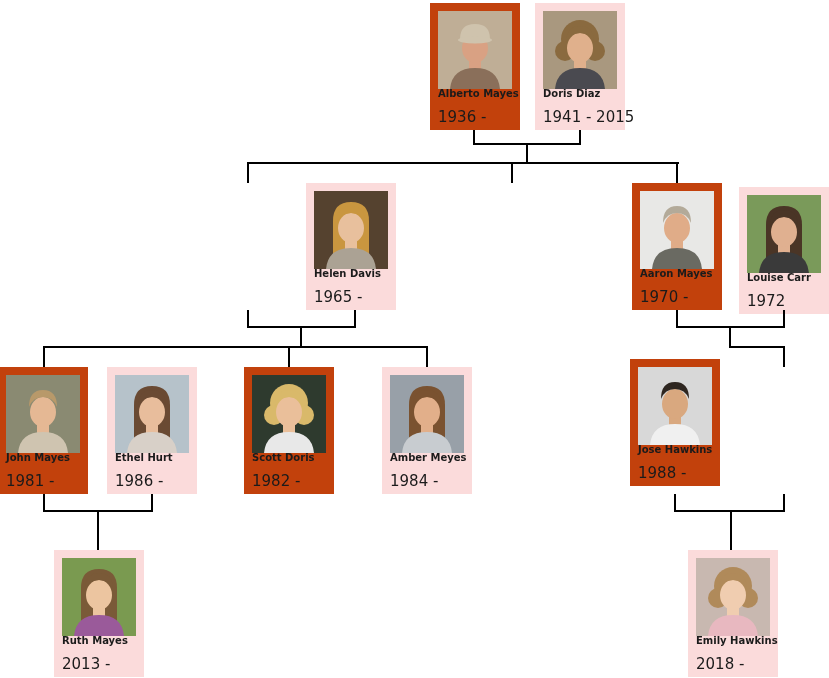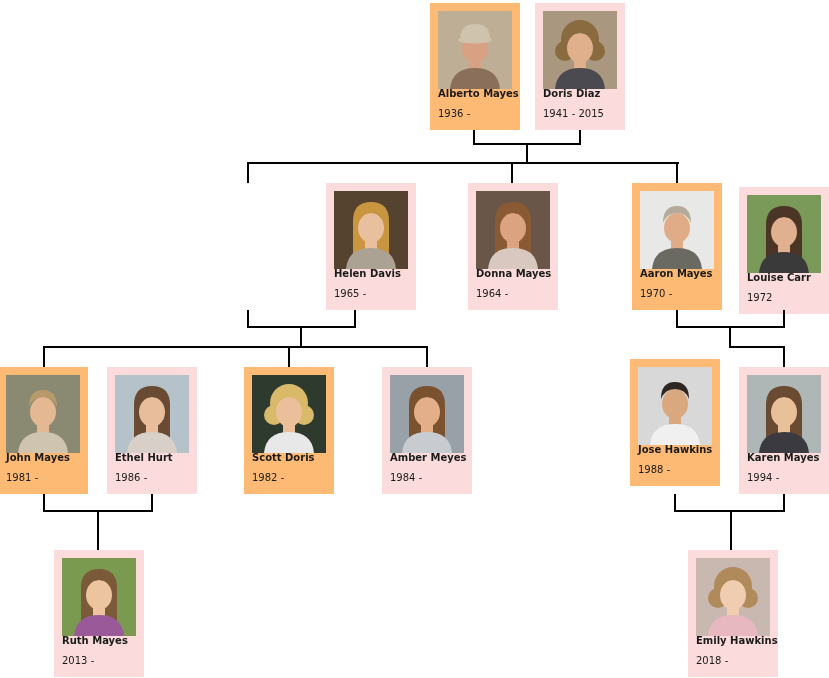--- a/index.html
+++ b/index.html
@@ -4,31 +4,31 @@
 <style>
   html,body{margin:0;padding:0;background:#ffffff;}
   #canvas{
     position:relative;width:829px;height:678px;overflow:hidden;
     font-family:"DejaVu Sans","Liberation Sans",sans-serif;background:#ffffff;
   }
   .card{
     position:absolute;width:90px;height:127px;box-sizing:border-box;
     cursor:pointer;
   }
-  .card.male{background:#fdba74;}
+  .card.male{background:#c2410c;}
   .card.female{background:#fbdbdb;}
   .photo{position:absolute;left:8px;top:8px;width:74px;height:78px;overflow:hidden;}
   .photo svg{display:block;}
   .pname{
     position:absolute;left:8px;top:85px;width:80px;
     font-size:10px;font-weight:bold;color:#1b1b1b;white-space:nowrap;
   }
   .pyears{
     position:absolute;left:8px;top:105px;width:80px;
-    font-size:10px;color:#1b1b1b;white-space:nowrap;
+    font-size:15px;color:#1b1b1b;white-space:nowrap;
   }
   .line{position:absolute;background:#000000;}
 </style>
 </head>
 <body>
 
 <div id="canvas">
 
   <div class="card male" style="left:430px;top:3px">
     <div class="photo">
@@ -54,47 +54,33 @@
           <rect x="31" y="44" width="12" height="16" fill="#e0b08c"></rect>
           <path d="M12 78 Q14 57 37 57 Q60 57 62 78 Z" fill="#4a4a50"></path>
           <ellipse cx="37" cy="37" rx="13" ry="15" fill="#e0b08c"></ellipse>
           <path d="M23 32 Q23 15 37 15 Q51 15 51 32 Q47 22 37 22 Q27 22 23 32 Z" fill="#8a6a3f"></path>
         </svg>
       </div>
     <div class="pname">Doris Diaz</div>
     <div class="pyears">1941 - 2015</div>
   </div>
 
-  <div class="card female" style="left:326px;top:183px">
+  <div class="card female" style="left:306px;top:183px">
     <div class="photo">
         <svg viewBox="0 0 74 78" width="74" height="78" xmlns="http://www.w3.org/2000/svg">
           <rect width="74" height="78" fill="#55422f"></rect>
           <path d="M19 74 L19 30 Q19 11 37 11 Q55 11 55 30 L55 74 Z" fill="#c9963f"></path>
           <rect x="31" y="44" width="12" height="16" fill="#e8c09d"></rect>
           <path d="M12 78 Q14 57 37 57 Q60 57 62 78 Z" fill="#aba294"></path>
           <ellipse cx="37" cy="37" rx="13" ry="15" fill="#e8c09d"></ellipse>
           <path d="M23 32 Q23 15 37 15 Q51 15 51 32 Q47 22 37 22 Q27 22 23 32 Z" fill="#c9963f"></path>
         </svg>
       </div>
     <div class="pname">Helen Davis</div>
     <div class="pyears">1965 -</div>
-  </div>
-  <div class="card female" style="left:468px;top:183px">
-    <div class="photo">
-        <svg viewBox="0 0 74 78" width="74" height="78" xmlns="http://www.w3.org/2000/svg">
-          <rect width="74" height="78" fill="#6a5648"></rect>
-          <path d="M19 74 L19 30 Q19 11 37 11 Q55 11 55 30 L55 74 Z" fill="#8a5a35"></path>
-          <rect x="31" y="44" width="12" height="16" fill="#dba380"></rect>
-          <path d="M12 78 Q14 57 37 57 Q60 57 62 78 Z" fill="#d8c8c0"></path>
-          <ellipse cx="37" cy="37" rx="13" ry="15" fill="#dba380"></ellipse>
-          <path d="M23 32 Q23 15 37 15 Q51 15 51 32 Q47 22 37 22 Q27 22 23 32 Z" fill="#8a5a35"></path>
-        </svg>
-      </div>
-    <div class="pname">Donna Mayes</div>
-    <div class="pyears">1964 -</div>
   </div>
   <div class="card male" style="left:632px;top:183px">
     <div class="photo">
         <svg viewBox="0 0 74 78" width="74" height="78" xmlns="http://www.w3.org/2000/svg">
           <rect width="74" height="78" fill="#e8e8e6"></rect>
           <rect x="31" y="44" width="12" height="16" fill="#e0ac88"></rect>
           <path d="M12 78 Q14 57 37 57 Q60 57 62 78 Z" fill="#6a6a62"></path>
           <ellipse cx="37" cy="37" rx="13" ry="15" fill="#e0ac88"></ellipse>
           <path d="M23 32 Q23 15 37 15 Q51 15 51 32 Q47 22 37 22 Q27 22 23 32 Z" fill="#b3aa99"></path>
         </svg>
@@ -180,34 +166,20 @@
           <rect width="74" height="78" fill="#d8d8d8"></rect>
           <rect x="31" y="44" width="12" height="16" fill="#d9a87f"></rect>
           <path d="M12 78 Q14 57 37 57 Q60 57 62 78 Z" fill="#f0f0f0"></path>
           <ellipse cx="37" cy="37" rx="13" ry="15" fill="#d9a87f"></ellipse>
           <path d="M23 32 Q23 15 37 15 Q51 15 51 32 Q47 22 37 22 Q27 22 23 32 Z" fill="#2e2620"></path>
         </svg>
       </div>
     <div class="pname">Jose Hawkins</div>
     <div class="pyears">1988 -</div>
   </div>
-  <div class="card female" style="left:739px;top:367px">
-    <div class="photo">
-        <svg viewBox="0 0 74 78" width="74" height="78" xmlns="http://www.w3.org/2000/svg">
-          <rect width="74" height="78" fill="#aeb6b6"></rect>
-          <path d="M19 74 L19 30 Q19 11 37 11 Q55 11 55 30 L55 74 Z" fill="#6a4a30"></path>
-          <rect x="31" y="44" width="12" height="16" fill="#e8c09a"></rect>
-          <path d="M12 78 Q14 57 37 57 Q60 57 62 78 Z" fill="#3a3a40"></path>
-          <ellipse cx="37" cy="37" rx="13" ry="15" fill="#e8c09a"></ellipse>
-          <path d="M23 32 Q23 15 37 15 Q51 15 51 32 Q47 22 37 22 Q27 22 23 32 Z" fill="#6a4a30"></path>
-        </svg>
-      </div>
-    <div class="pname">Karen Mayes</div>
-    <div class="pyears">1994 -</div>
-  </div>
 
   <div class="card female" style="left:54px;top:550px">
     <div class="photo">
         <svg viewBox="0 0 74 78" width="74" height="78" xmlns="http://www.w3.org/2000/svg">
           <rect width="74" height="78" fill="#7a9a50"></rect>
           <path d="M19 74 L19 30 Q19 11 37 11 Q55 11 55 30 L55 74 Z" fill="#7a5a38"></path>
           <rect x="31" y="44" width="12" height="16" fill="#ecc5a0"></rect>
           <path d="M12 78 Q14 57 37 57 Q60 57 62 78 Z" fill="#9a5a9a"></path>
           <ellipse cx="37" cy="37" rx="13" ry="15" fill="#ecc5a0"></ellipse>
           <path d="M23 32 Q23 15 37 15 Q51 15 51 32 Q47 22 37 22 Q27 22 23 32 Z" fill="#7a5a38"></path>

